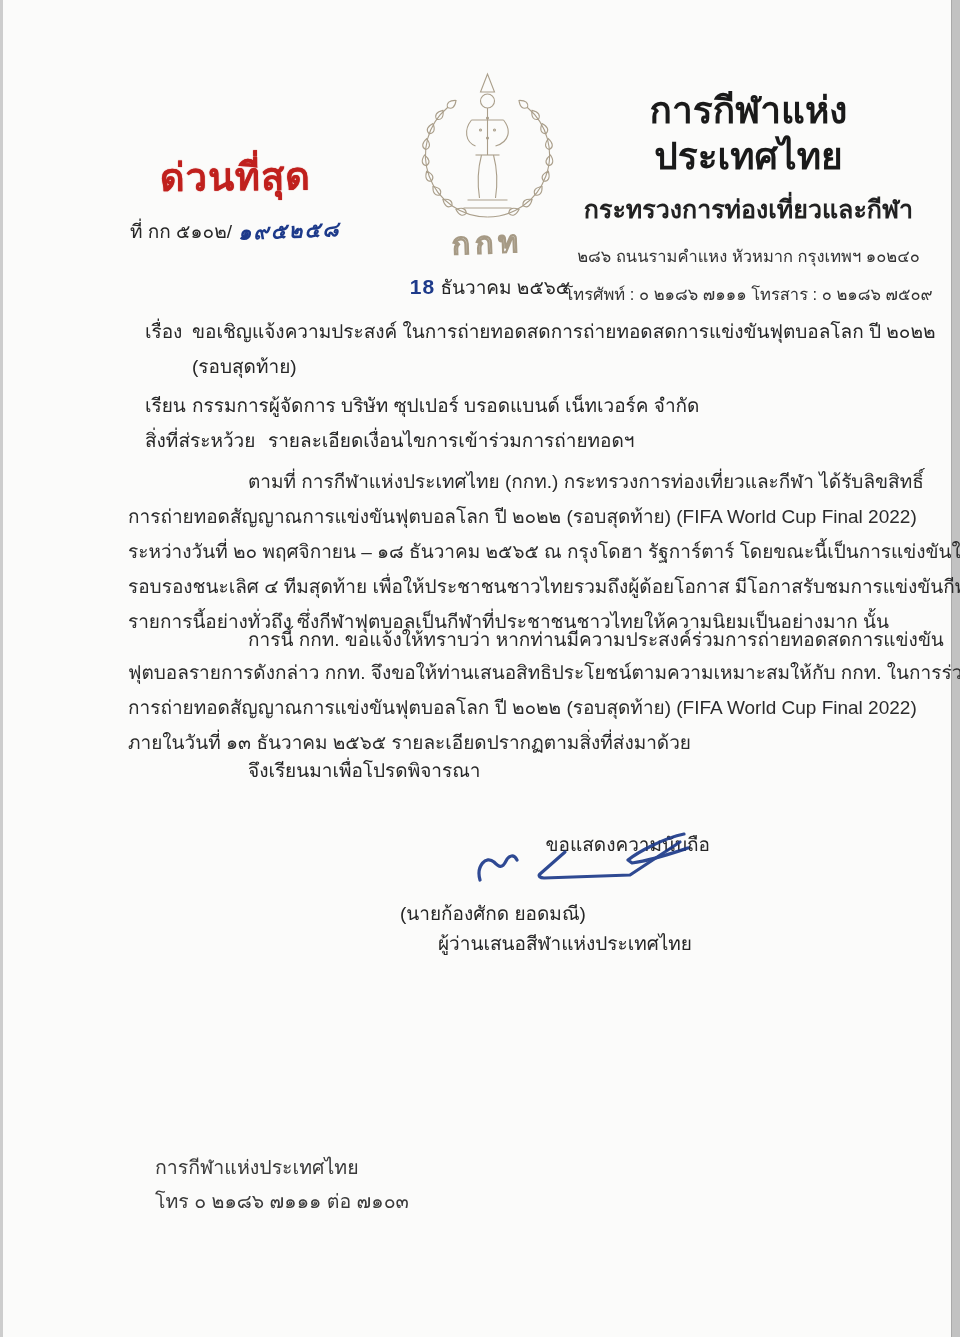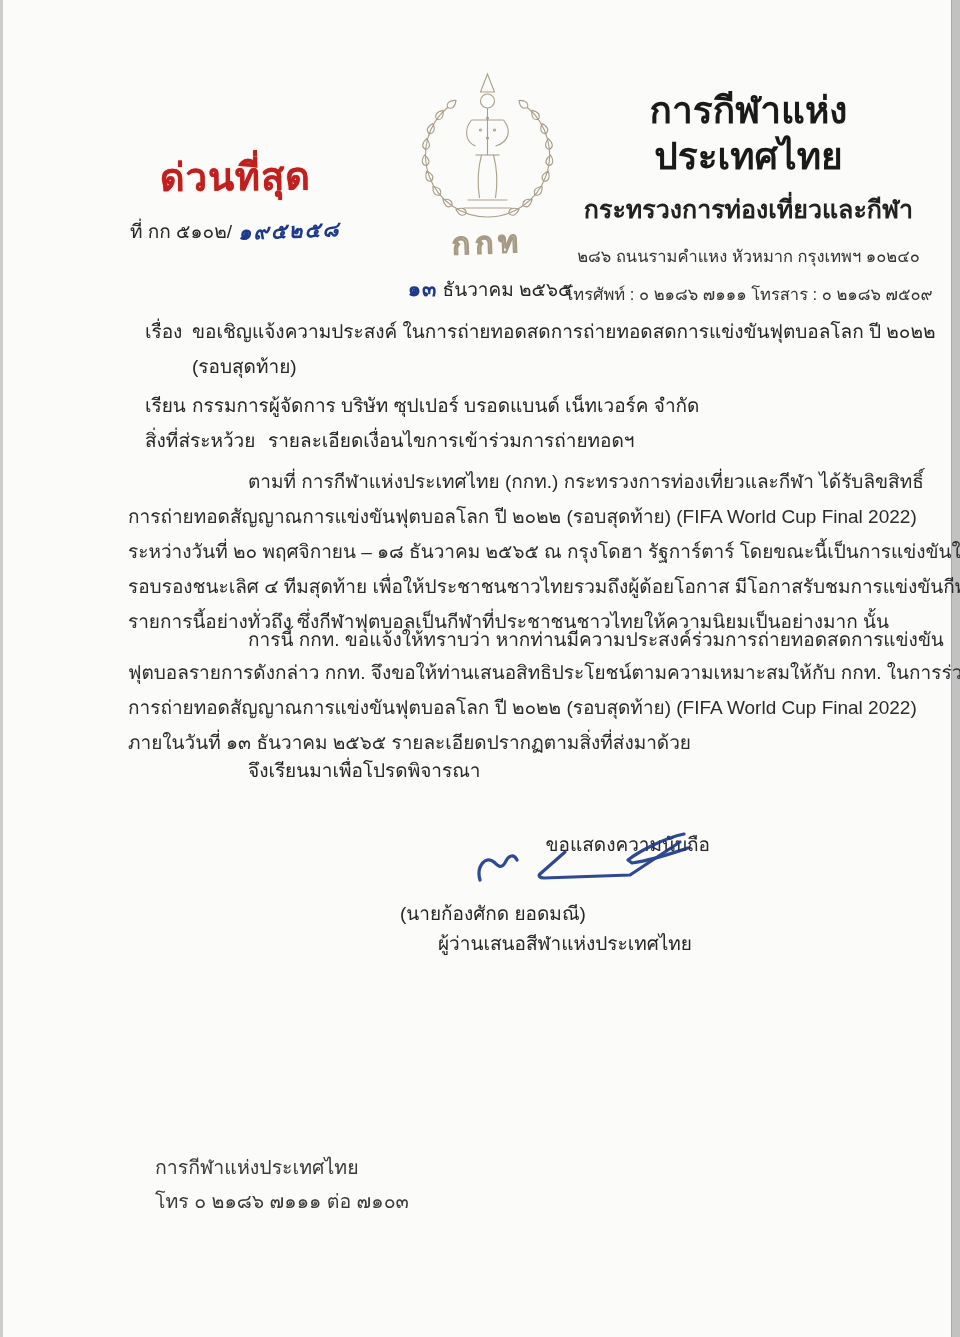--- a/index.html
+++ b/index.html
@@ -100,21 +100,21 @@
 </div>
 
 <div class="abs letterhead">
   <div class="lh-org">การกีฬาแห่งประเทศไทย</div>
   <div class="lh-min">กระทรวงการท่องเที่ยวและกีฬา</div>
   <div class="lh-addr">๒๘๖ ถนนรามคำแหง หัวหมาก กรุงเทพฯ ๑๐๒๔๐</div>
   <div class="lh-phone">โทรศัพท์ : ๐ ๒๑๘๖ ๗๑๑๑  โทรสาร : ๐ ๒๑๘๖ ๗๕๐๙</div>
 </div>
 
 <div class="abs dateline">
-  <span class="hand">๑๓</span>
+  <span class="hand">18</span>
   <span>ธันวาคม ๒๕๖๕</span>
 </div>
 
 <div class="abs metaRow" style="top:316px;">
   <span class="label">เรื่อง</span>
   <span class="val-subject">ขอเชิญแจ้งความประสงค์ ในการถ่ายทอดสดการถ่ายทอดสดการแข่งขันฟุตบอลโลก ปี ๒๐๒๒</span>
 </div>
 <div class="abs metaRow" style="top:351px;">
   <span class="val-subject">(รอบสุดท้าย)</span>
 </div>

